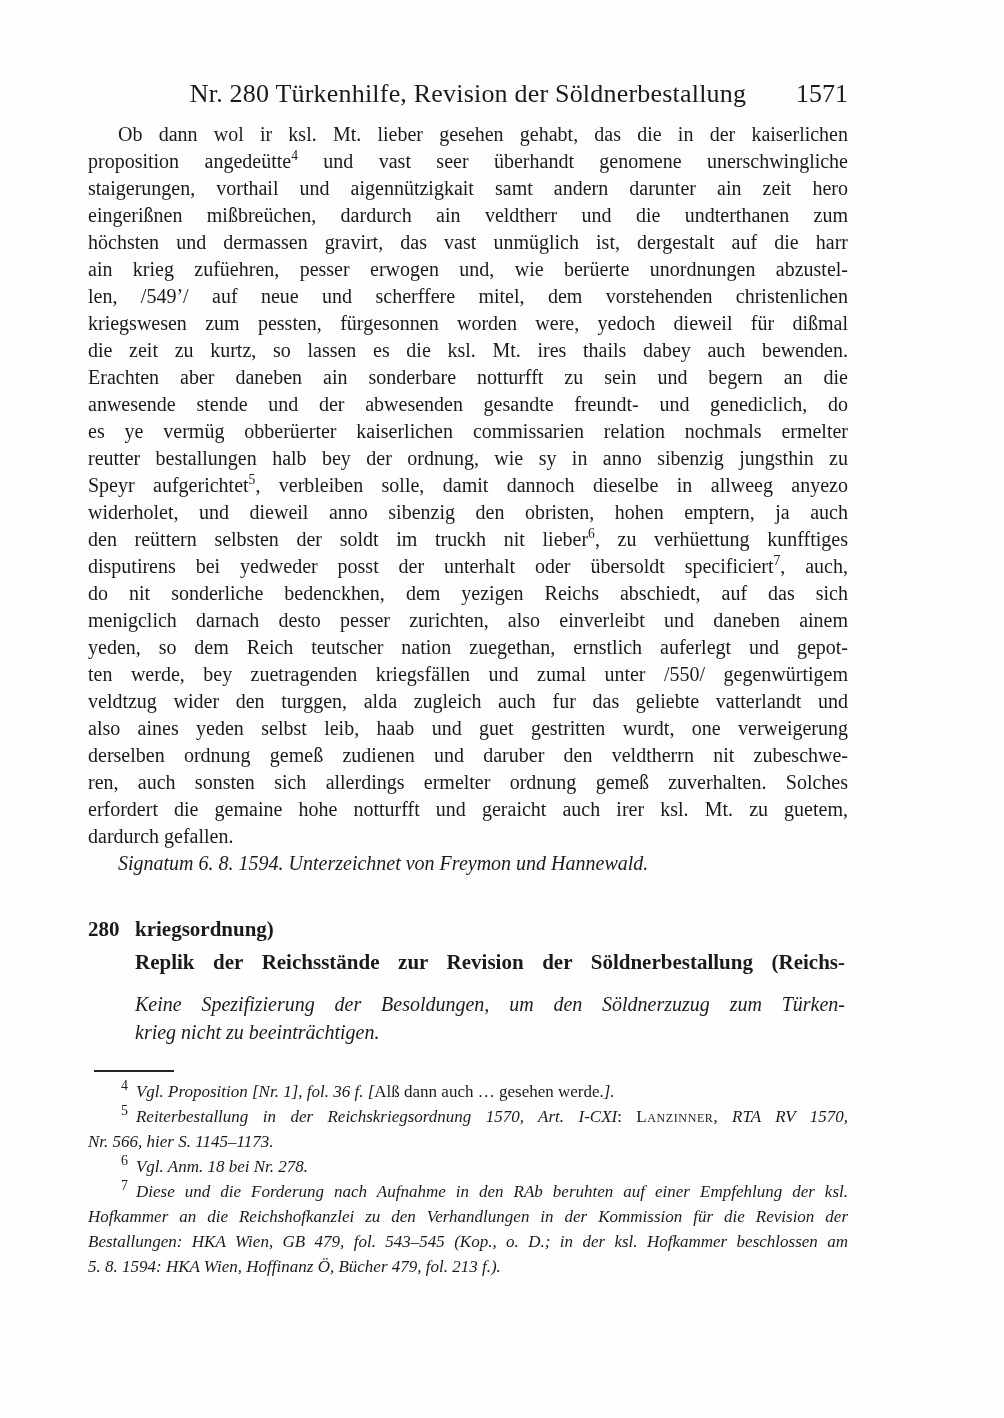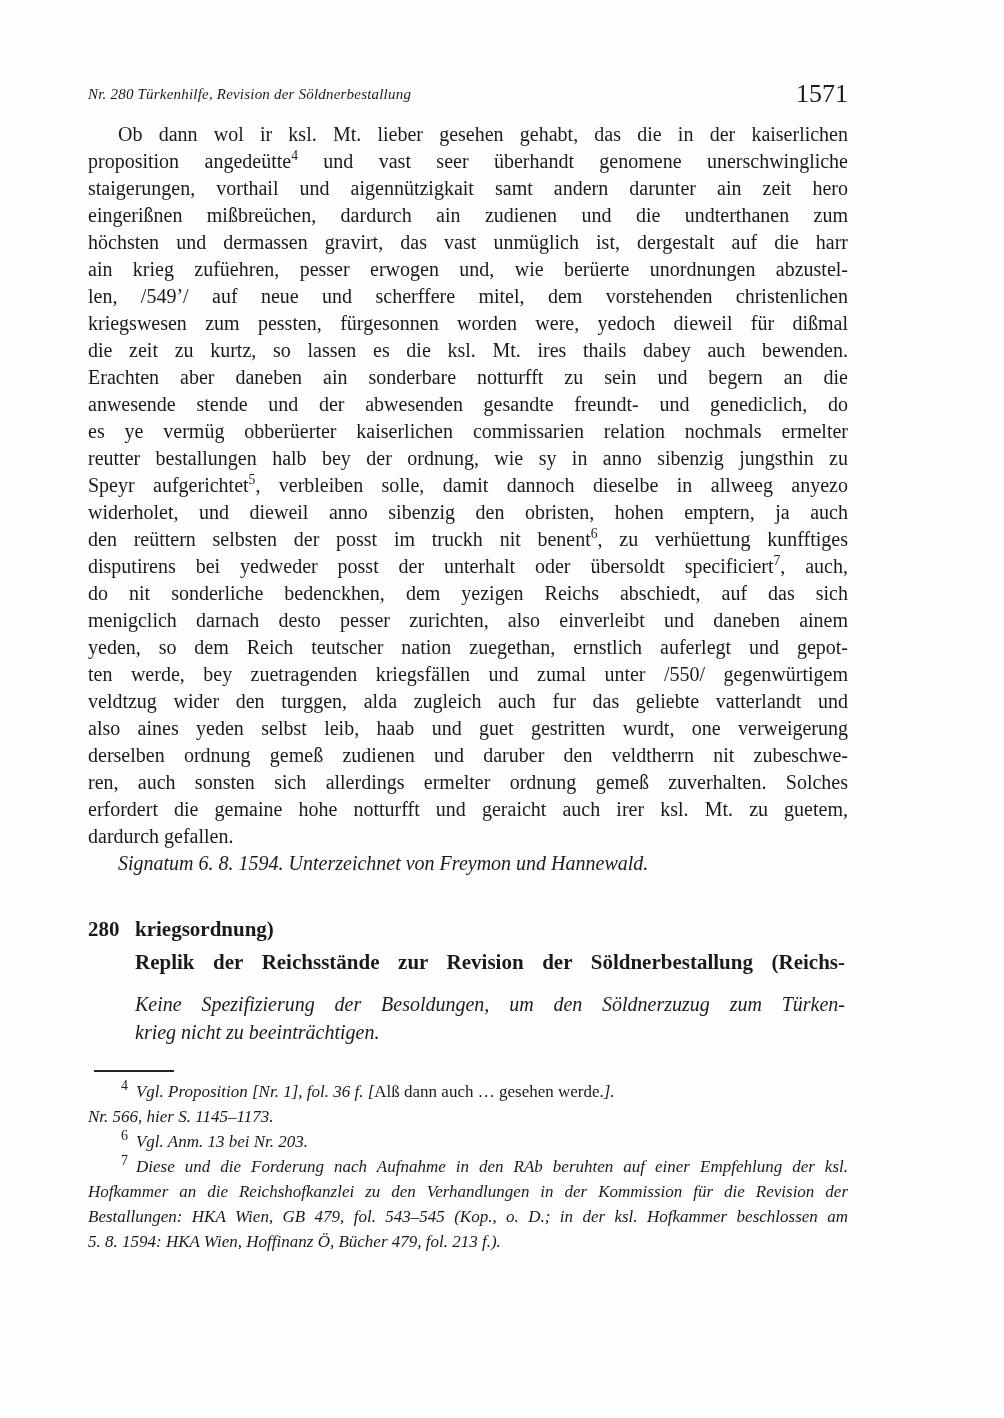--- a/index.html
+++ b/index.html
@@ -19,25 +19,24 @@
     top: 0;
     width: 760px;
   }
   
   .pagehead {
     position: relative;
     margin-top: 78px;
     height: 32px;
   }
   .running-title {
-    text-align: left;
-    font-size: 15px;
+    text-align: center;
+    font-size: 26px;
     line-height: 32px;
     letter-spacing: 0.2px;
-    font-style: italic;
   }
   .page-number {
     position: absolute;
     right: 0;
     bottom: 1px;
     font-size: 26px;
     line-height: 30px;
     text-align: right;
   }
   
@@ -107,33 +106,33 @@
 
     <header class="pagehead">
       <div class="running-title">Nr. 280 Türkenhilfe, Revision der Söldnerbestallung</div>
       <div class="page-number">1571</div>
     </header>
 
     <section class="body-text">
         <div class="line just ind"><span class="s-r">Ob dann wol ir ksl. Mt. lieber gesehen gehabt, das die in der kaiserlichen</span></div>
         <div class="line just"><span class="s-r">proposition angedeütte</span><sup class="s-sup">4</sup><span class="s-r"> und vast seer überhandt genomene unerschwingliche</span></div>
         <div class="line just"><span class="s-r">staigerungen, vorthail und aigennützigkait samt andern darunter ain zeit hero</span></div>
-        <div class="line just"><span class="s-r">eingerißnen mißbreüchen, dardurch ain zudienen und die undterthanen zum</span></div>
+        <div class="line just"><span class="s-r">eingerißnen mißbreüchen, dardurch ain veldtherr und die undterthanen zum</span></div>
         <div class="line just"><span class="s-r">höchsten und dermassen gravirt, das vast unmüglich ist, dergestalt auf die harr</span></div>
         <div class="line just"><span class="s-r">ain krieg zufüehren, pesser erwogen und, wie berüerte unordnungen abzustel-</span></div>
         <div class="line just"><span class="s-r">len, /549’/ auf neue und scherffere mitel, dem vorstehenden christenlichen</span></div>
         <div class="line just"><span class="s-r">kriegswesen zum pessten, fürgesonnen worden were, yedoch dieweil für dißmal</span></div>
         <div class="line just"><span class="s-r">die zeit zu kurtz, so lassen es die ksl. Mt. ires thails dabey auch bewenden.</span></div>
         <div class="line just"><span class="s-r">Erachten aber daneben ain sonderbare notturfft zu sein und begern an die</span></div>
         <div class="line just"><span class="s-r">anwesende stende und der abwesenden gesandte freundt- und genediclich, do</span></div>
         <div class="line just"><span class="s-r">es ye vermüg obberüerter kaiserlichen commissarien relation nochmals ermelter</span></div>
         <div class="line just"><span class="s-r">reutter bestallungen halb bey der ordnung, wie sy in anno sibenzig jungsthin zu</span></div>
         <div class="line just"><span class="s-r">Speyr aufgerichtet</span><sup class="s-sup">5</sup><span class="s-r">, verbleiben solle, damit dannoch dieselbe in allweeg anyezo</span></div>
         <div class="line just"><span class="s-r">widerholet, und dieweil anno sibenzig den obristen, hohen emptern, ja auch</span></div>
-        <div class="line just"><span class="s-r">den reüttern selbsten der posst im truckh nit benent</span><sup class="s-sup">6</sup><span class="s-r">, zu verhüettung kunfftiges</span></div>
+        <div class="line just"><span class="s-r">den reüttern selbsten der soldt im truckh nit lieber</span><sup class="s-sup">6</sup><span class="s-r">, zu verhüettung kunfftiges</span></div>
         <div class="line just"><span class="s-r">disputirens bei yedweder posst der unterhalt oder übersoldt specificiert</span><sup class="s-sup">7</sup><span class="s-r">, auch,</span></div>
         <div class="line just"><span class="s-r">do nit sonderliche bedenckhen, dem yezigen Reichs abschiedt, auf das sich</span></div>
         <div class="line just"><span class="s-r">menigclich darnach desto pesser zurichten, also einverleibt und daneben ainem</span></div>
         <div class="line just"><span class="s-r">yeden, so dem Reich teutscher nation zuegethan, ernstlich auferlegt und gepot-</span></div>
         <div class="line just"><span class="s-r">ten werde, bey zuetragenden kriegsfällen und zumal unter /550/ gegenwürtigem</span></div>
         <div class="line just"><span class="s-r">veldtzug wider den turggen, alda zugleich auch fur das geliebte vatterlandt und</span></div>
         <div class="line just"><span class="s-r">also aines yeden selbst leib, haab und guet gestritten wurdt, one verweigerung</span></div>
         <div class="line just"><span class="s-r">derselben ordnung gemeß zudienen und daruber den veldtherrn nit zubeschwe-</span></div>
         <div class="line just"><span class="s-r">ren, auch sonsten sich allerdings ermelter ordnung gemeß zuverhalten. Solches</span></div>
         <div class="line just"><span class="s-r">erfordert die gemaine hohe notturfft und geraicht auch irer ksl. Mt. zu guetem,</span></div>
@@ -151,22 +150,23 @@
 
     <section class="summary">
         <div class="line just"><span class="s-i">Keine Spezifizierung der Besoldungen, um den Söldnerzuzug zum Türken-</span></div>
         <div class="line"><span class="s-i">krieg nicht zu beeinträchtigen.</span></div>
       </section>
 
     <div class="fn-rule"></div>
 
     <section class="footnotes">
         <div class="line ind"><sup class="s-fnm">4</sup><span class="s-i">Vgl. Proposition [Nr. 1], fol. 36 f. [</span><span class="s-r">Alß dann auch … gesehen werde.</span><span class="s-i">].</span></div>
+        <div class="line just ind"><sup class="s-fnm">5</sup><span class="s-i">Reiterbestallung in der Reichskriegsordnung 1570, Art. I-CXI</span><span class="s-r">: </span><span class="s-sc">Lanzinner</span><span class="s-r">, </span><span class="s-i">RTA RV 1570,</span></div>
         <div class="line"><span class="s-i">Nr. 566, hier S. 1145–1173.</span></div>
-        <div class="line ind"><sup class="s-fnm">6</sup><span class="s-i">Vgl. Anm. 13 bei Nr. 203.</span></div>
+        <div class="line ind"><sup class="s-fnm">6</sup><span class="s-i">Vgl. Anm. 18 bei Nr. 278.</span></div>
         <div class="line just ind"><sup class="s-fnm">7</sup><span class="s-i">Diese und die Forderung nach Aufnahme in den RAb beruhten auf einer Empfehlung der ksl.</span></div>
         <div class="line just"><span class="s-i">Hofkammer an die Reichshofkanzlei zu den Verhandlungen in der Kommission für die Revision der</span></div>
         <div class="line just"><span class="s-i">Bestallungen: HKA Wien, GB 479, fol. 543–545 (Kop., o. D.; in der ksl. Hofkammer beschlossen am</span></div>
         <div class="line"><span class="s-i">5. 8. 1594: HKA Wien, Hoffinanz Ö, Bücher 479, fol. 213 f.).</span></div>
       </section>
 
   </div>
 </div>
 
 </body></html>

